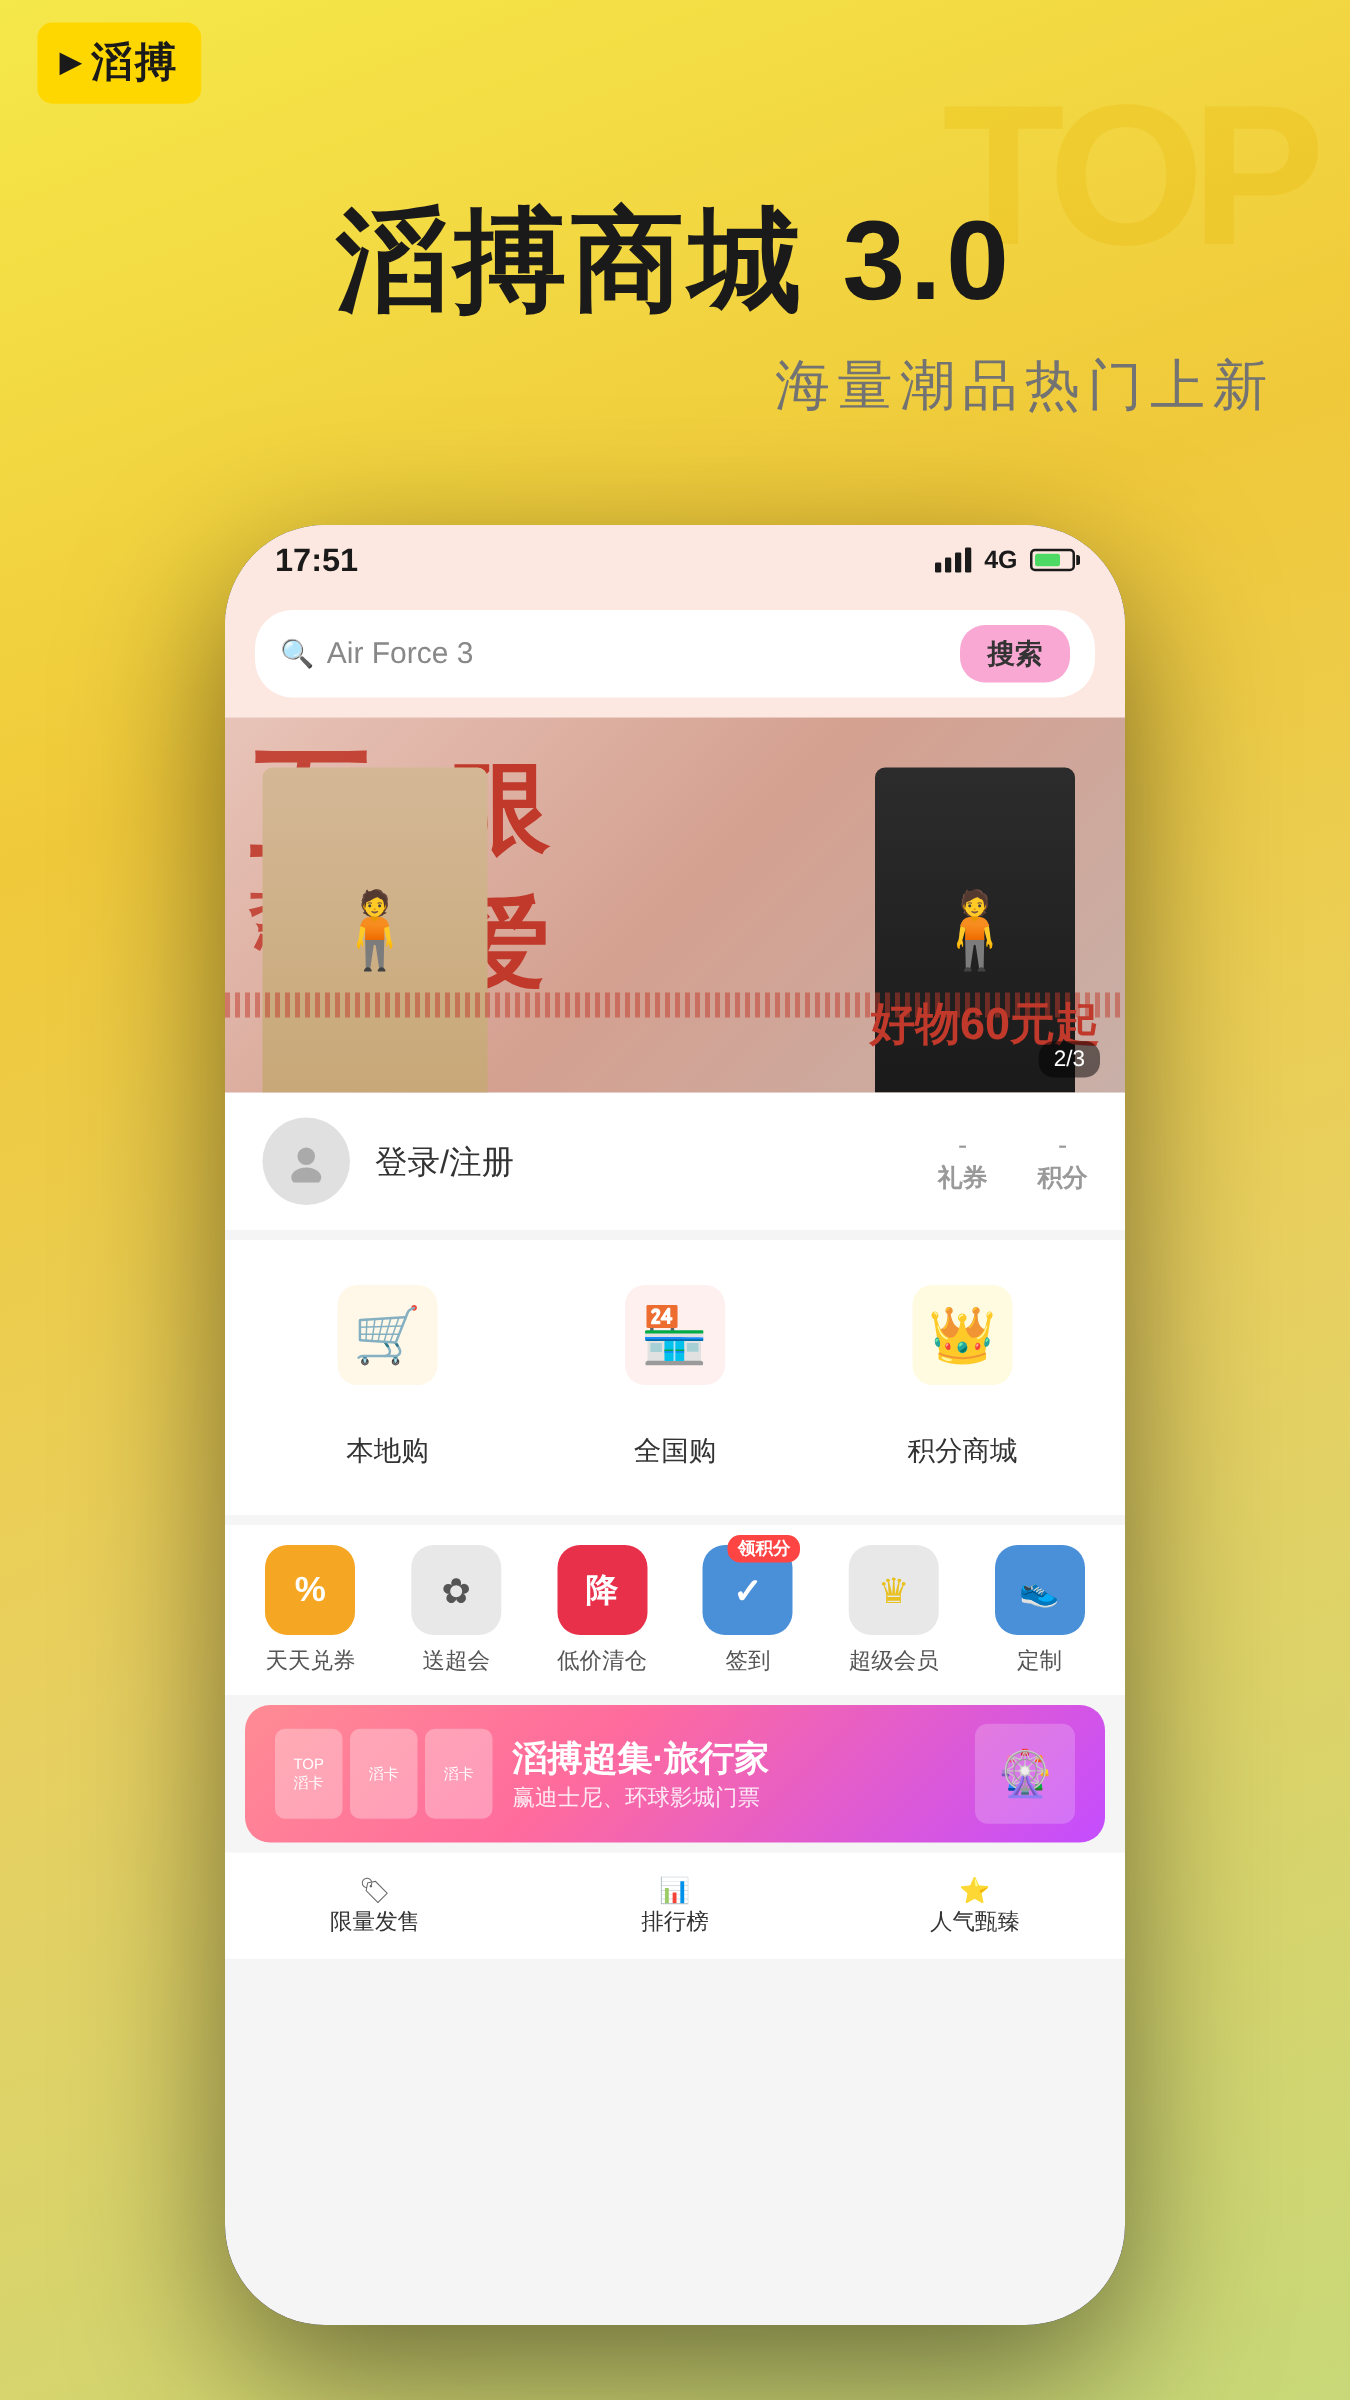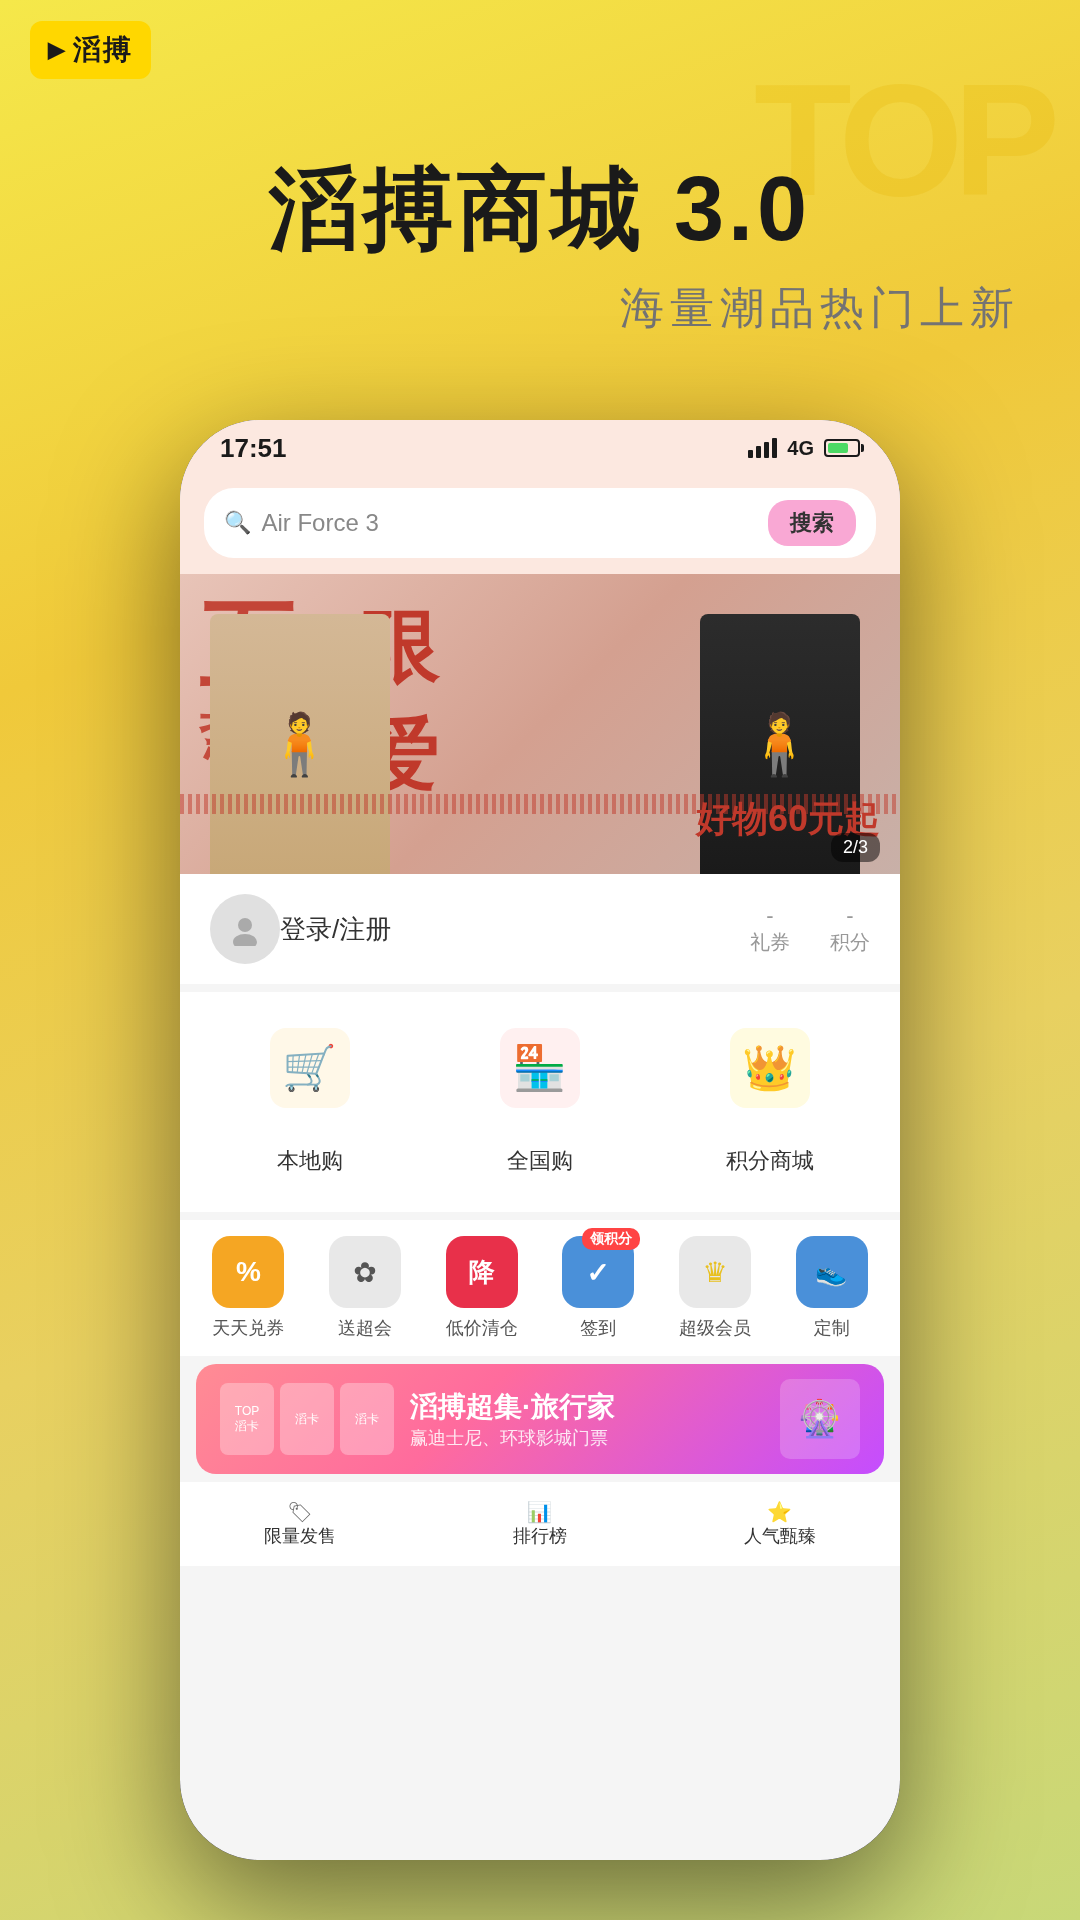--- a/index.html
+++ b/index.html
@@ -28,21 +28,21 @@
       display: flex;
       align-items: center;
       gap: 8px;
     }
     .logo-icon {
       color: #1a1a1a;
       font-size: 22px;
       font-weight: 900;
     }
     .logo-text {
-      font-size: 28px;
+      font-size: 33px;
       font-weight: 800;
       color: #1a1a1a;
       letter-spacing: 2px;
     }
 
     
     .bg-decoration {
       position: absolute;
       top: 60px;
       right: 30px;
@@ -300,20 +300,21 @@
       background: repeating-linear-gradient(90deg, #c0392b 0px, #c0392b 4px, transparent 4px, transparent 8px);
       opacity: 0.5;
     }
 
     
     .user-section {
       background: white;
       padding: 20px 30px;
       display: flex;
       align-items: center;
+      gap: 20px;
     }
     .user-avatar {
       width: 70px;
       height: 70px;
       border-radius: 50%;
       background: #e0e0e0;
       display: flex;
       align-items: center;
       justify-content: center;
       font-size: 30px;
@@ -332,20 +333,21 @@
     .user-badge {
       text-align: center;
     }
     .user-badge-count {
       font-size: 22px;
       color: #999;
     }
     .user-badge-label {
       font-size: 20px;
       color: #999;
+      font-weight: bold;
     }
 
     
     .category-grid {
       background: white;
       margin-top: 8px;
       padding: 20px;
       display: grid;
       grid-template-columns: repeat(3, 1fr);
       gap: 10px;

